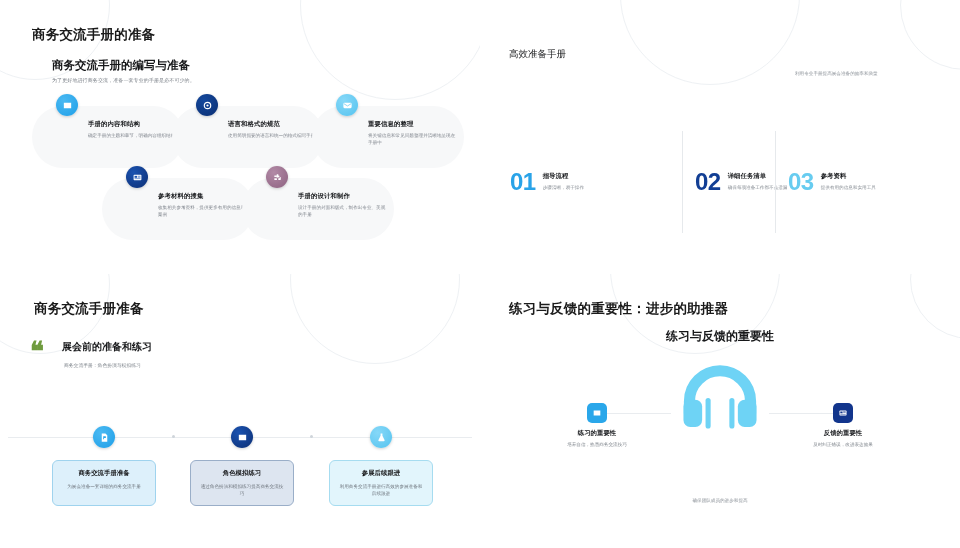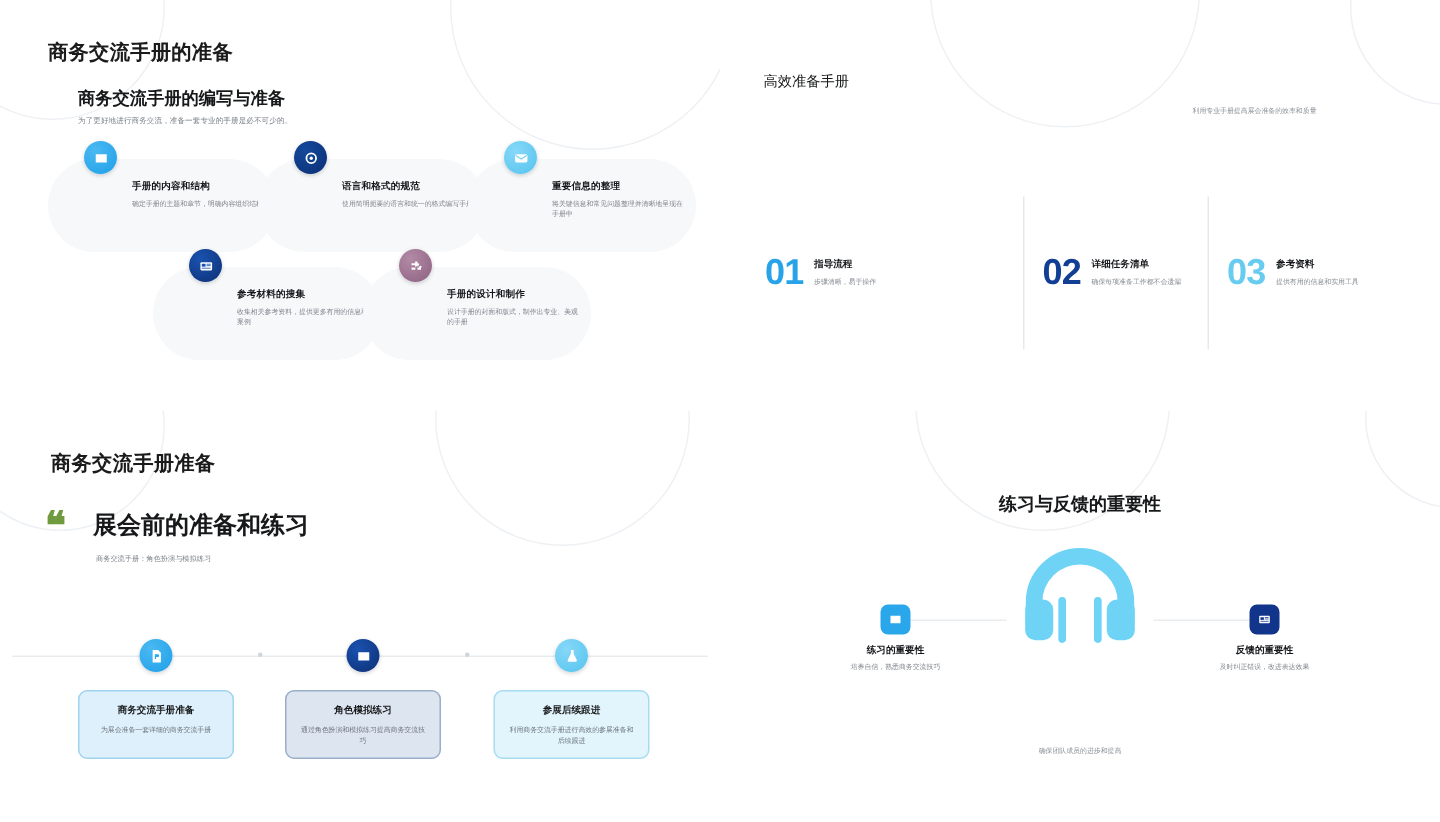--- a/index.html
+++ b/index.html
@@ -84,21 +84,21 @@
   }
   .num-text { margin-left: 7px; width: 68px; }
   .num-h { font-size: 6.4px; font-weight:bold; color:#15171a; }
   .num-p { font-size: 4.6px; color:#868c93; line-height:1.55; margin-top:3px; }
 
   
   .bl-title { left: 34px; top: 26px; font-size: 13.5px; }
   .quote-row { position:absolute; left: 30px; top: 66px; display:flex; align-items:flex-start; }
   .quote-mark { font-size: 26px; line-height: .85; color:#6f9b3e; font-family:"DejaVu Serif", serif; font-weight:bold;}
   .quote-body { margin-left: 18px; }
-  .quote-h { font-size: 16px; font-weight:bold; color:#17181a; }
+  .quote-h { font-size: 10px; font-weight:bold; color:#17181a; }
   .quote-p { font-size: 4.8px; color:#7f858c; margin-top: 8px; margin-left: 2px;}
   .tl-line { position:absolute; left: 8px; top: 163px; width: 464px; height: 1px; background:#e9ecef; }
   .tl-dot-sm { position:absolute; top:161px; width:3px; height:3px; border-radius:50%; background:#cfd5da; }
 
   .tl-node { position:absolute; width:22px; height:22px; top:152px; }
   .tl-card {
     position:absolute; top:186px; width:104px; height:46px;
     border-radius:6px; text-align:center; padding-top:8px;
   }
   .card-a { background:#ddf0fb; border:1px solid #9fd3ee; }
@@ -223,21 +223,21 @@
     </div>
 
     <div class="num-col with-rule" style="left:163px; width:150px;margin-left:39px;">
       <div class="num" style="color:#123e94;">02</div>
       <div class="num-text">
         <div class="num-h">详细任务清单</div>
         <div class="num-p">确保每项准备工作都不会遗漏</div>
       </div>
     </div>
 
-    <div class="num-col with-rule" style="left:325px; width:150px;">
+    <div class="num-col with-rule" style="left:295px; width:150px;">
       <div class="num" style="color:#67ccf0;">03</div>
       <div class="num-text">
         <div class="num-h">参考资料</div>
         <div class="num-p">提供有用的信息和实用工具</div>
       </div>
     </div>
   </section>
 
   <section class="slide s-bl">
     <div class="deco-ring" style="left:-30px; top:-60px; width:140px; height:140px;"></div>
@@ -287,20 +287,21 @@
     <div class="tl-card card-c" style="left:329px;">
       <div class="card-h">参展后续跟进</div>
       <div class="card-p">利用商务交流手册进行高效的参展准备和后续跟进</div>
     </div>
   </section>
 
   <section class="slide s-br">
     <div class="deco-ring" style="left:130px; top:-90px; width:170px; height:170px;"></div>
     <div class="deco-ring" style="left:430px; top:-55px; width:120px; height:120px;"></div>
 
+    <h1 class="slide-title br-title">练习与反馈的重要性：进步的助推器</h1>
     <h2 class="br-sub">练习与反馈的重要性</h2>
 
     <div class="br-conn" style="left:127px; width:64px;"></div>
     <div class="br-conn" style="left:289px; width:64px;"></div>
 
     <div class="hp-wrap">
       <svg viewBox="0 0 100 80" width="88" height="68">
         <path d="M14 58V44a36 36 0 0 1 72 0v14" fill="none" stroke="#6ed3f5" stroke-width="13" stroke-linecap="round"></path>
         <rect x="7" y="42" width="22" height="32" rx="8" fill="#6ed3f5"></rect>
         <rect x="71" y="42" width="22" height="32" rx="8" fill="#6ed3f5"></rect>

